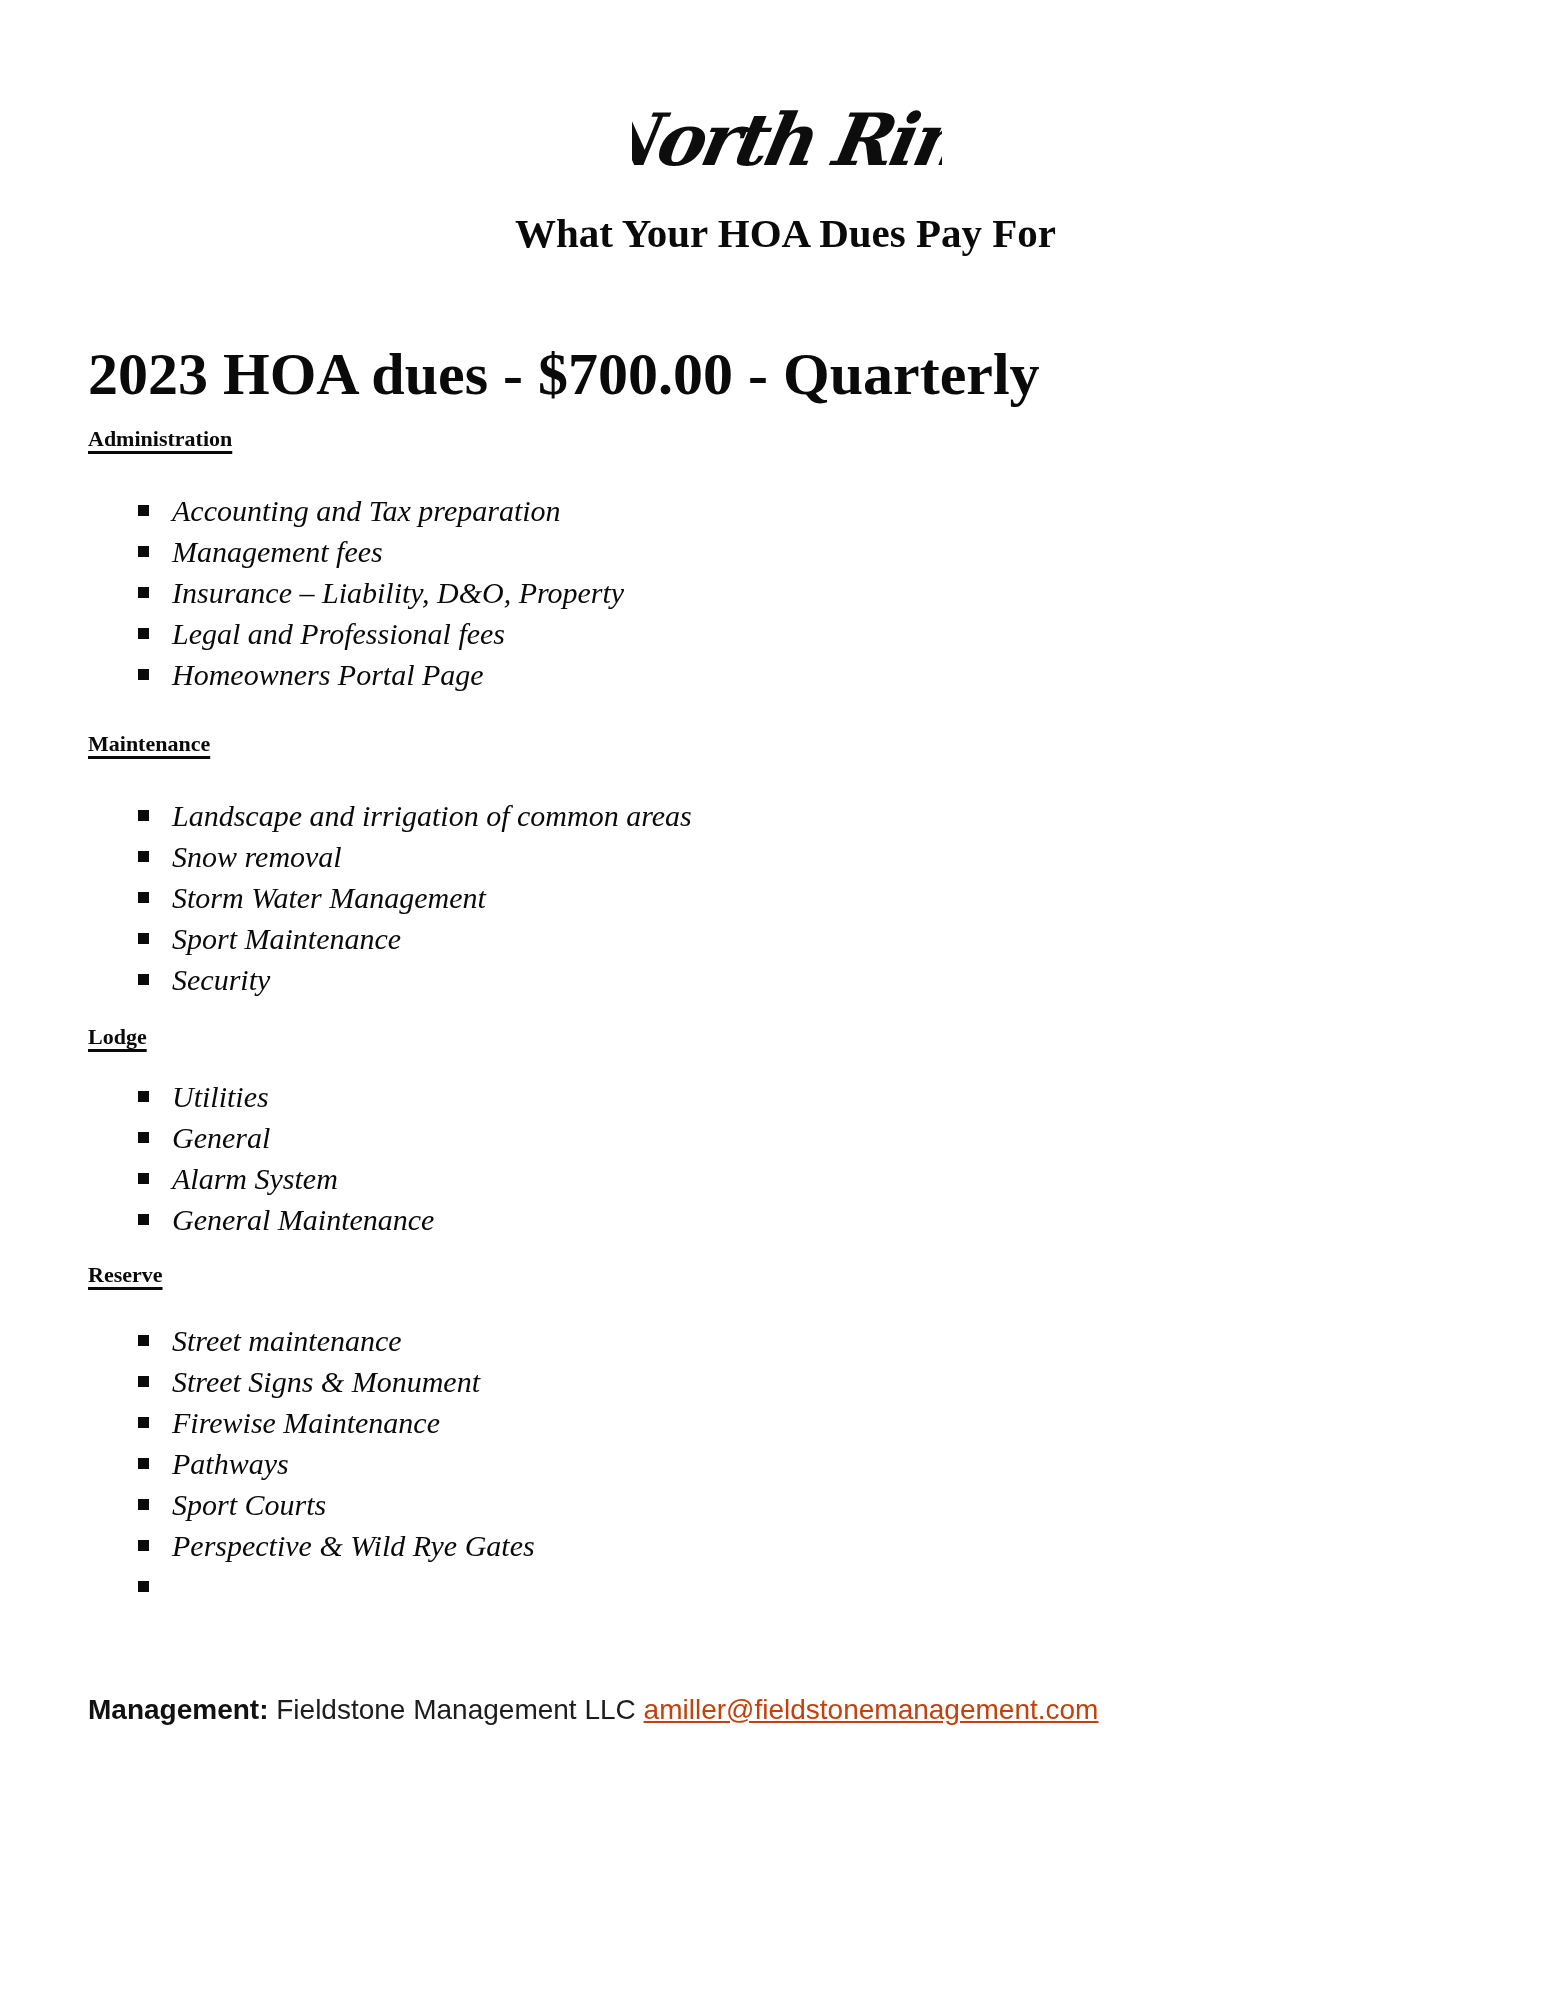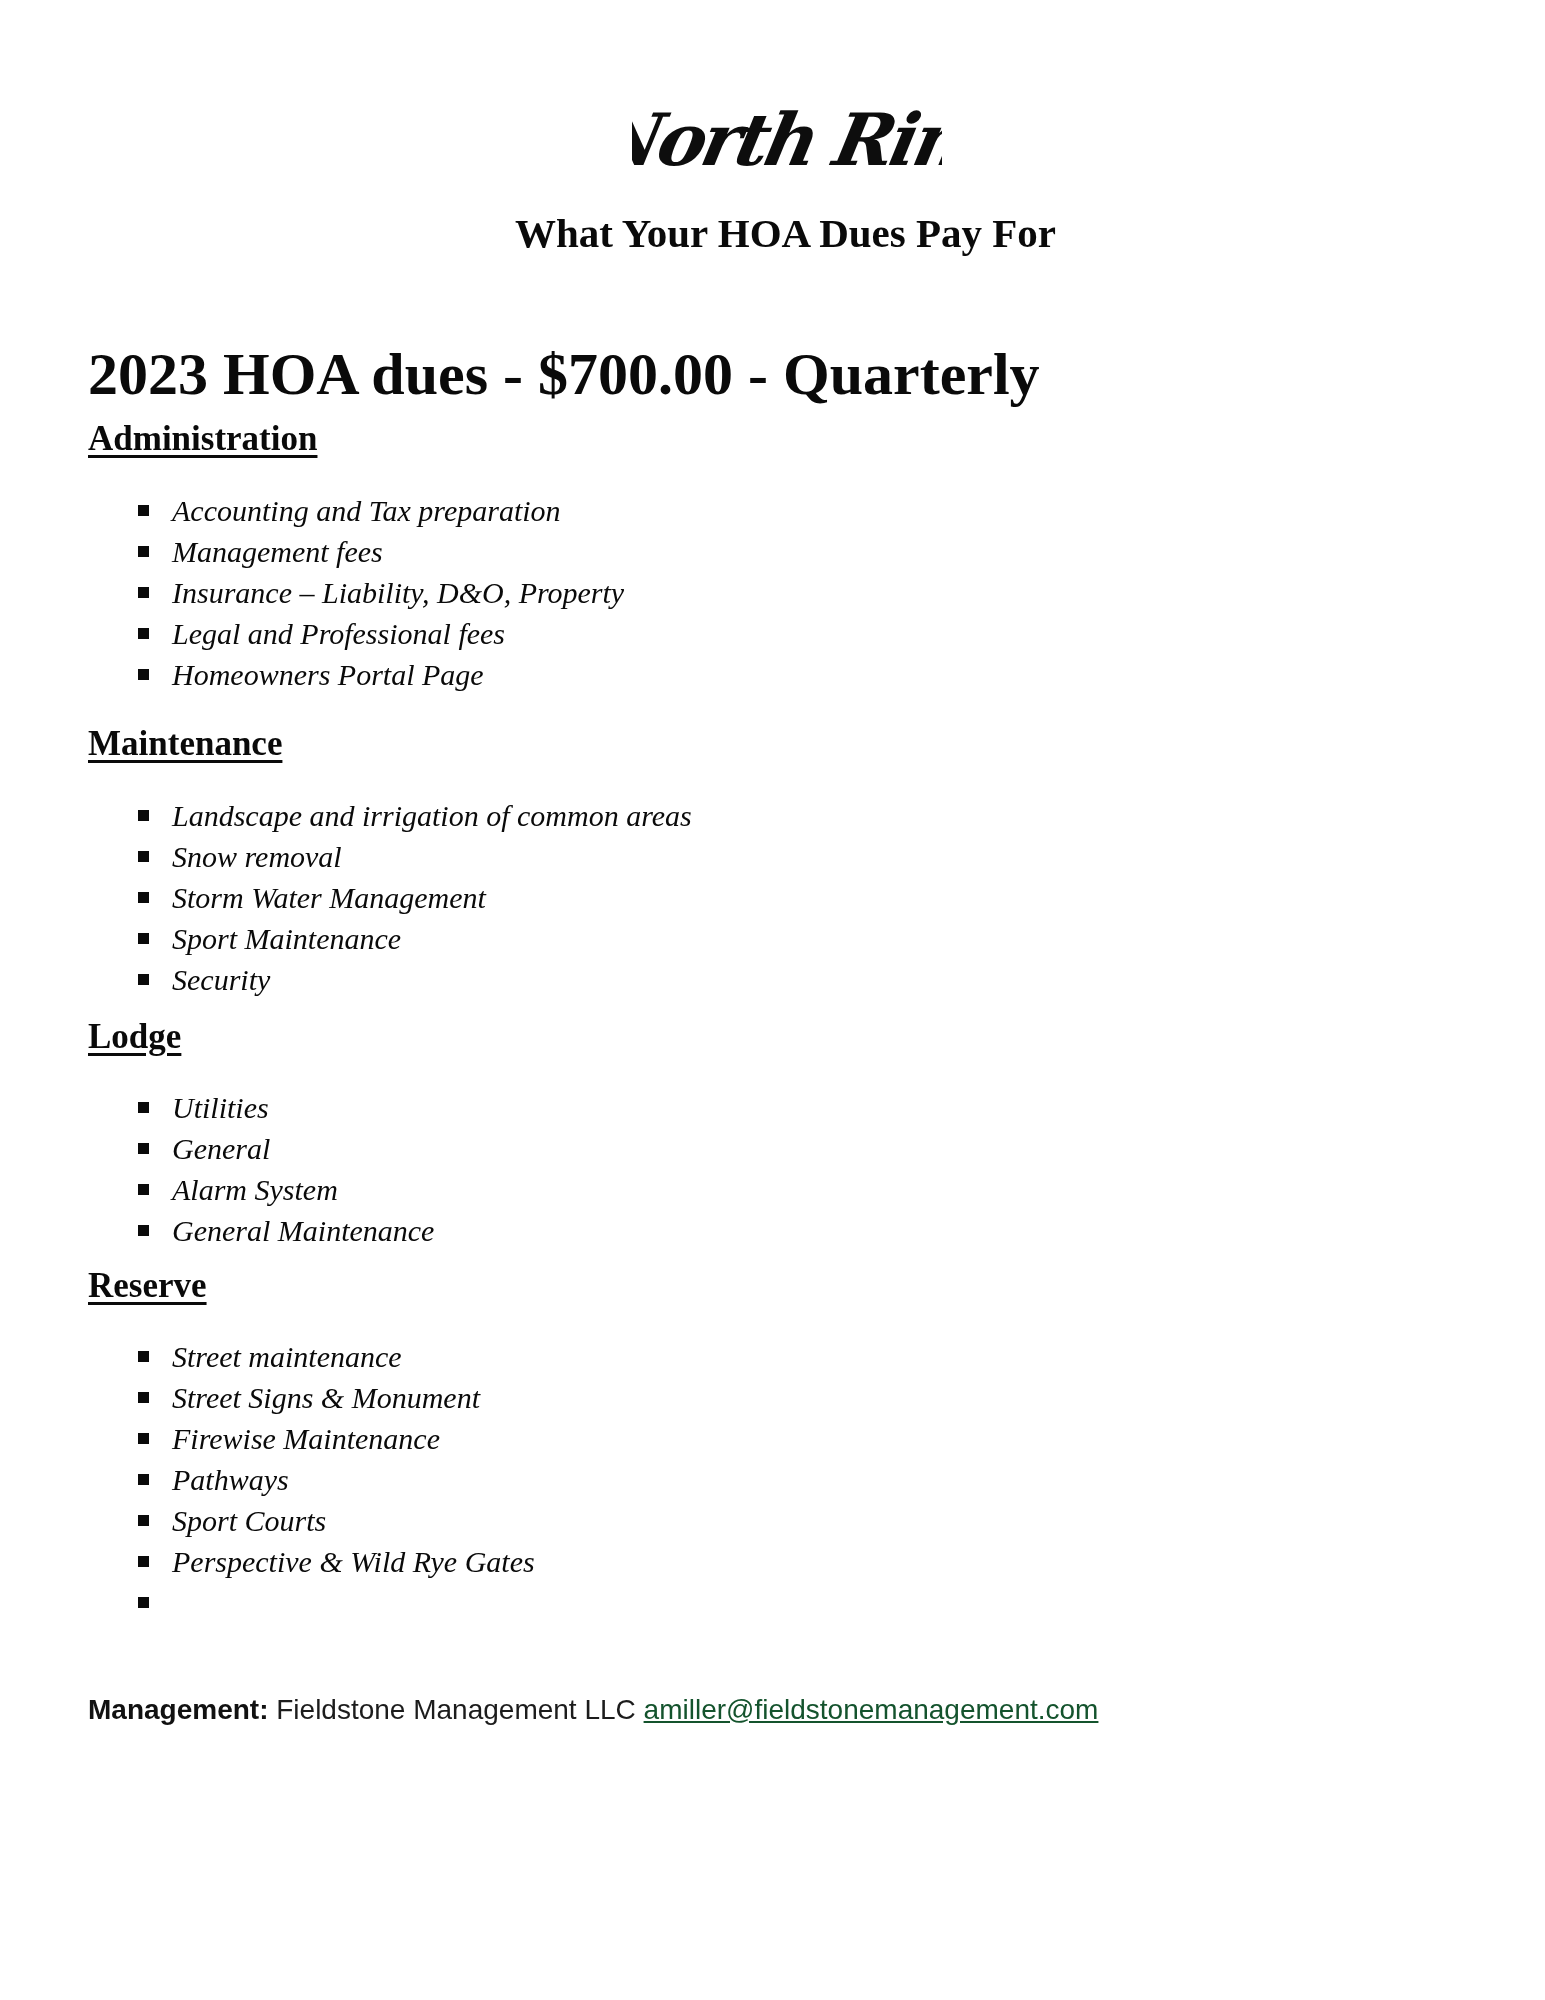--- a/index.html
+++ b/index.html
@@ -38,21 +38,21 @@
   .dues-heading {
     margin: 90px 0 0 88px;
     font-size: 60px;
     font-weight: bold;
     line-height: 52px;
   }
 
   
   .section-title {
     margin-left: 88px;
-    font-size: 35px;
+    font-size: 22px;
     font-weight: bold;
     line-height: 42px;
     text-decoration: underline;
     text-decoration-thickness: 3px;
     text-underline-offset: 5px;
   }
   .sec-administration .section-title { margin-top: 18px; }
   .sec-maintenance  .section-title { margin-top: 28px; }
   .sec-lodge        .section-title { margin-top: 16px; }
   .sec-reserve      .section-title { margin-top: 14px; }
@@ -89,21 +89,21 @@
     position: absolute;
     left: 88px; top: 1693px;
     font-family: "Liberation Sans", sans-serif;
     font-size: 28px;
     line-height: 34px;
     color: #1c1c1c;
     white-space: nowrap;
   }
   .footer .mgmt-label { font-weight: bold; color: #111; }
   .footer .email-link {
-    color: #14532d;
+    color: #c2410c;
     text-decoration: underline;
     cursor: pointer;
   }
 </style>
 </head>
 <body>
 
 <div class="page">
 
   <div class="logo-wrap">

